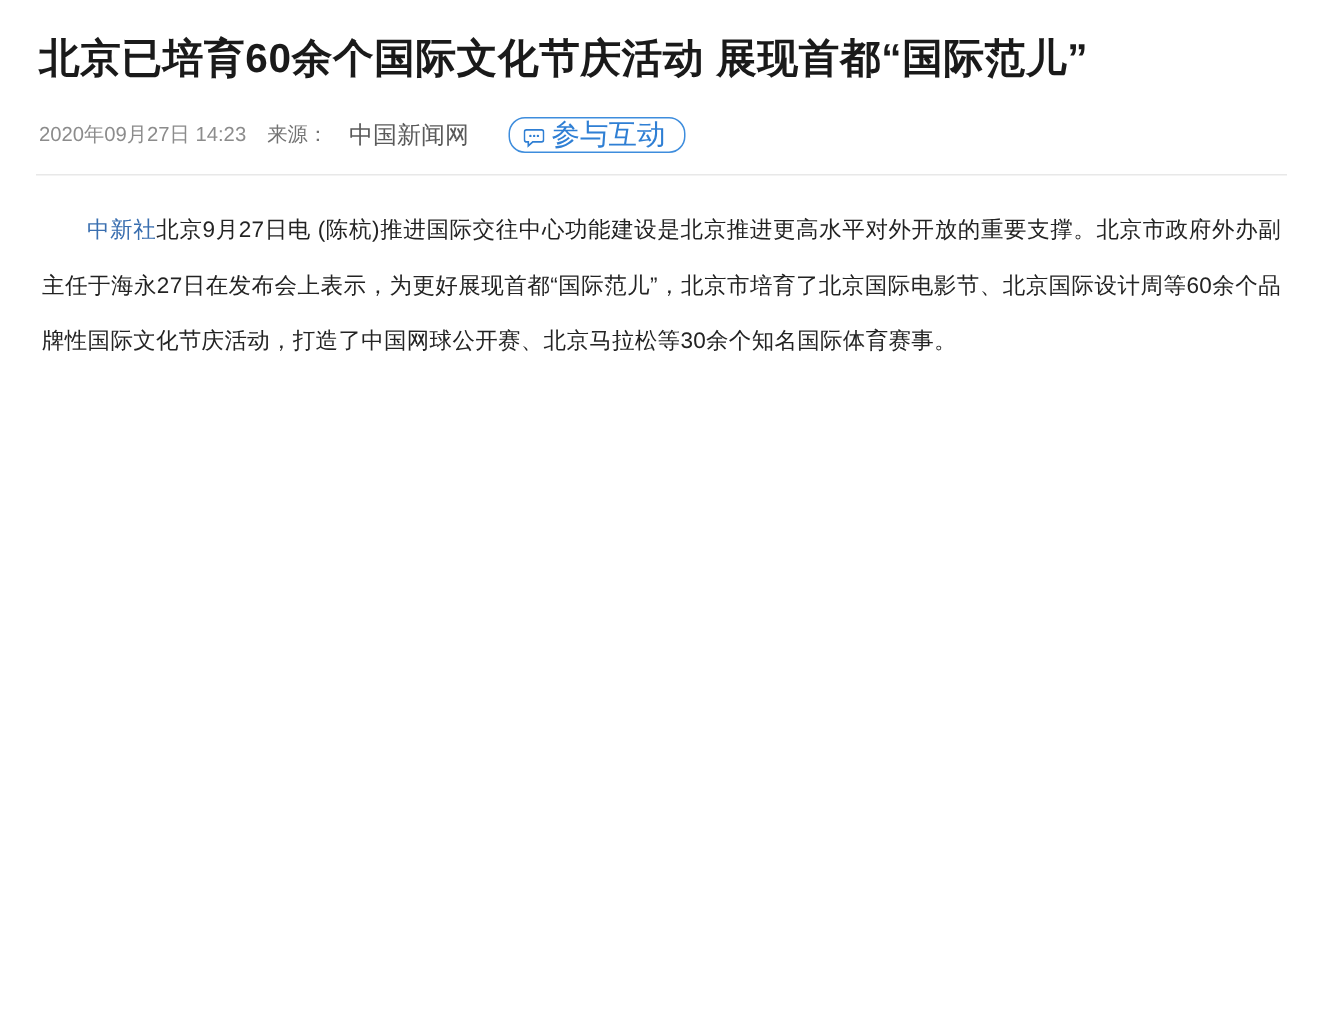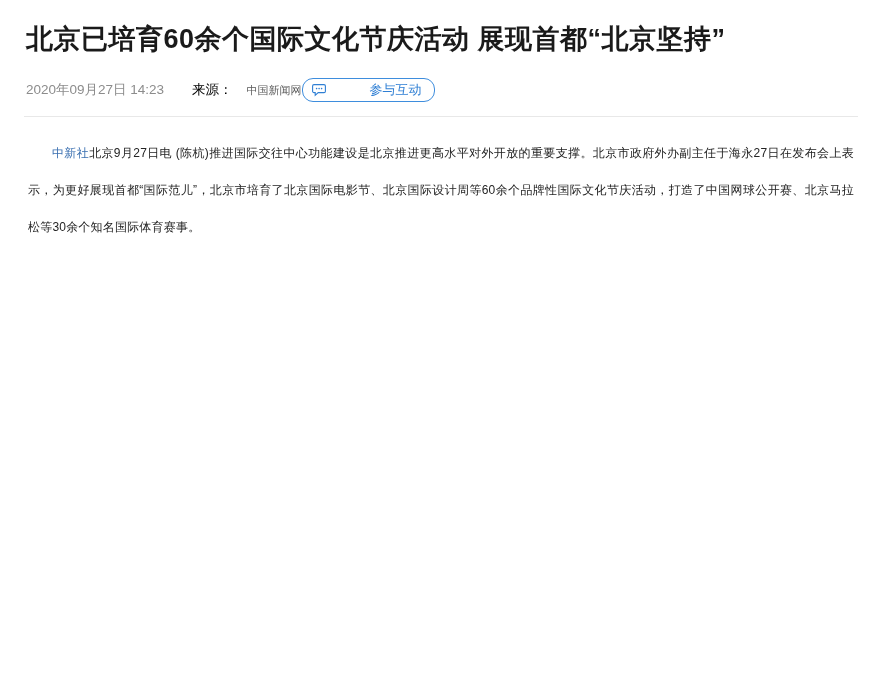--- a/index.html
+++ b/index.html
@@ -33,80 +33,80 @@
   .meta-row {
     display: flex;
     align-items: center;
     margin-top: 20px;
     padding: 0 2px 14px 2px;
     border-bottom: 1px solid #e8e8e8;
   }
   .meta-date {
     font-size: 13.5px;
     color: #8c8c8c;
-    margin-right: 28px;
+    margin-right: 14px;
     white-space: nowrap;
   }
   .meta-source-label {
     font-size: 13.5px;
-    color: #000000;
+    color: #737373;
     margin-right: 14px;
     white-space: nowrap;
   }
   .meta-source-name {
-    font-size: 11px;
+    font-size: 16px;
     color: #5a5a5a;
+    margin-right: 26px;
     white-space: nowrap;
   }
   .interact-btn {
     display: inline-flex;
     align-items: center;
     height: 22px;
     padding: 0 12px 0 9px;
     border: 1px solid #3e8ddd;
     border-radius: 11px;
     color: #2f7fd4;
-    font-size: 13px;
+    font-size: 19px;
     background: #ffffff;
     cursor: pointer;
     white-space: nowrap;
-    gap: 39px;
   }
   .interact-btn .chat-icon {
     display: inline-block;
     width: 14px;
     height: 14px;
     margin-right: 5px;
     position: relative;
     top: 0px;
   }
   .body-text {
     margin-top: 18px;
   }
   .para {
-    font-size: 12px;
+    font-size: 15px;
     line-height: 37px;
     color: #232323;
     text-indent: 2em;
     margin: 0 0 8px 0;
     letter-spacing: 0.2px;
     text-align: justify;
     padding: 0 4px;
   }
   .para .src-link {
     color: #3a6fb0;
     cursor: pointer;
   }
 </style>
 </head>
 <body>
 
 <div class="page">
 
-  <h1 class="article-title">北京已培育60余个国际文化节庆活动 展现首都“北京坚持”</h1>
+  <h1 class="article-title">北京已培育60余个国际文化节庆活动 展现首都“国际范儿”</h1>
 
   <div class="meta-row">
     <span class="meta-date">2020年09月27日 14:23</span>
     <span class="meta-source-label">来源：</span>
     <span class="meta-source-name">中国新闻网</span>
     <span class="interact-btn">
       <span class="chat-icon">
         <svg width="14" height="14" viewBox="0 0 14 14" xmlns="http://www.w3.org/2000/svg">
           <path d="M2 1.6h10c0.8 0 1.4 0.6 1.4 1.4v5.2c0 0.8-0.6 1.4-1.4 1.4H6.2L3.2 12.3V9.6H2c-0.8 0-1.4-0.6-1.4-1.4V3C0.6 2.2 1.2 1.6 2 1.6z" fill="none" stroke="#2f7fd4" stroke-width="1.1"></path>
           <circle cx="4.6" cy="5.6" r="0.8" fill="#2f7fd4"></circle>

